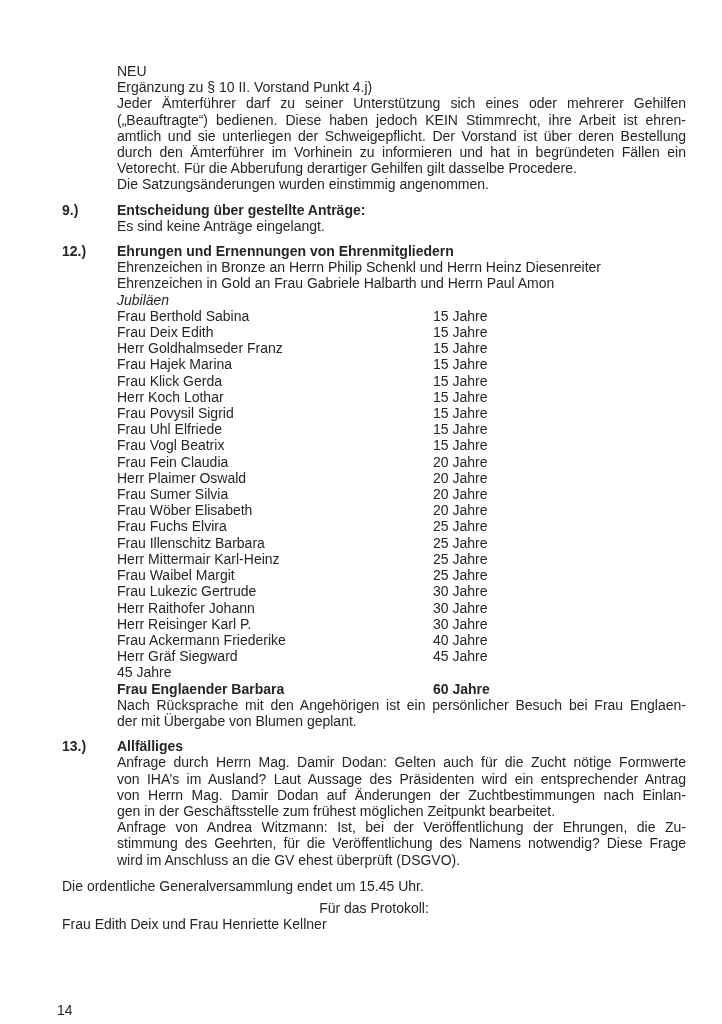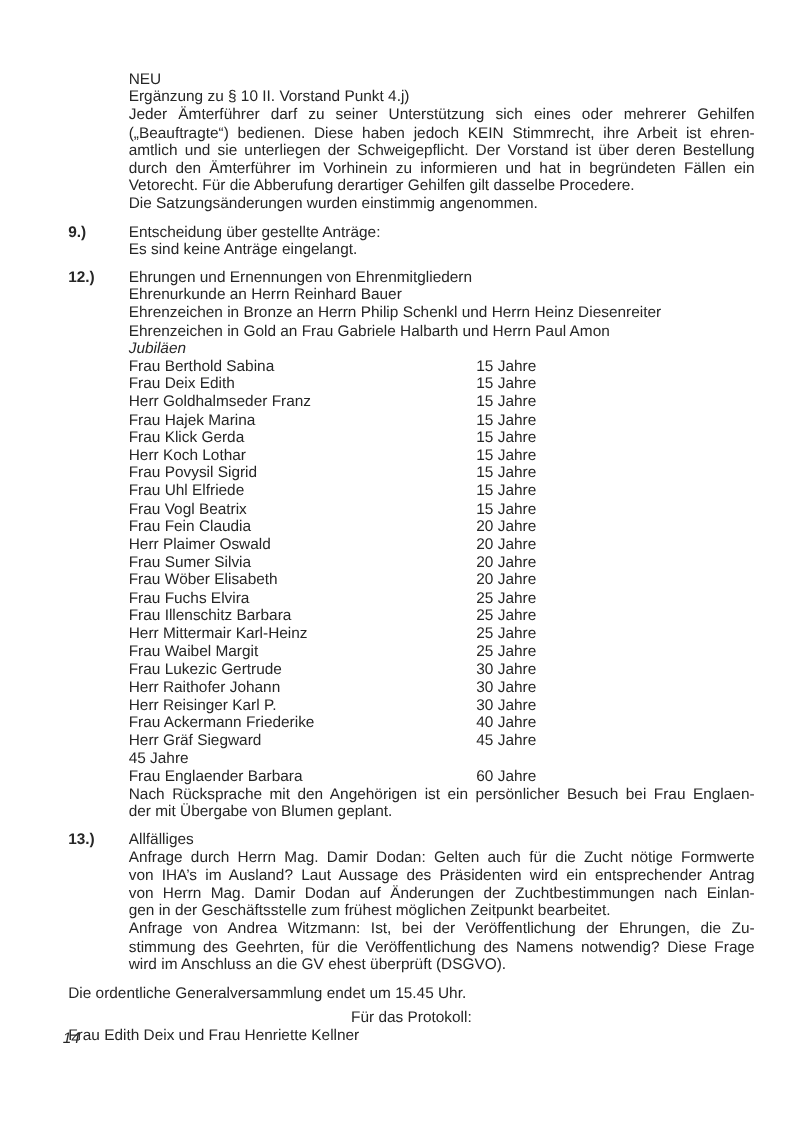--- a/index.html
+++ b/index.html
@@ -6,29 +6,29 @@
   html, body { background: #ffffff; }
   body {
     width: 722px; height: 1024px; overflow: hidden;
     font-family: "Liberation Sans", "DejaVu Sans", sans-serif;
     font-size: 14px; line-height: 16.2px; color: #262626;
   }
   .page { width: 722px; height: 1024px; padding: 63px 36px 0 62px; position: relative; }
   .intro { margin-left: 55px; }
   .section { display: grid; grid-template-columns: 55px 1fr; margin-top: 9px; }
   .num { font-weight: bold; }
-  .bold { font-weight: normal; }
+  .bold { font-weight: bold; }
   .italic { font-style: italic; }
   .line { min-height: 16.2px; }
   
   .jlines > .line:not(:last-child) { text-align: justify; text-align-last: justify; }
   .jrow { display: grid; grid-template-columns: 316px 1fr; }
   .footer-block { margin-top: 10px; }
   .footer-block2 { margin-top: 6px; text-align: center; }
-  .page-number { position: absolute; left: 57px; top: 935px; font-style: italic; }
+  .page-number { position: absolute; left: 57px; top: 1002px; }
 </style>
 </head>
 <body>
 
 <div class="page">
 
   <div class="intro">
     <div class="line">NEU</div>
     <div class="line">Ergänzung zu § 10 II. Vorstand Punkt 4.j)</div>
     <div class="jlines">
@@ -47,21 +47,20 @@
       <div class="line bold">Entscheidung über gestellte Anträge:</div>
       <div class="line">Es sind keine Anträge eingelangt.</div>
     </div>
   </div>
 
   <div class="section">
     <div class="num">12.)</div>
     <div class="sec-body">
       <div class="line bold">Ehrungen und Ernennungen von Ehrenmitgliedern</div>
       <div>
-          <div class="line">Ehrenurkunde an Herrn Reinhard Bauer</div>
           <div class="line">Ehrenzeichen in Bronze an Herrn Philip Schenkl und Herrn Heinz Diesenreiter</div>
           <div class="line">Ehrenzeichen in Gold an Frau Gabriele Halbarth und Herrn Paul Amon</div>
         </div>
       <div class="line italic">Jubiläen</div>
       <div>
           <div class="jrow line">
           <span class="jname">Frau Berthold Sabina</span>
           <span class="jyears">15 Jahre</span>
         </div>
           <div class="jrow line">

